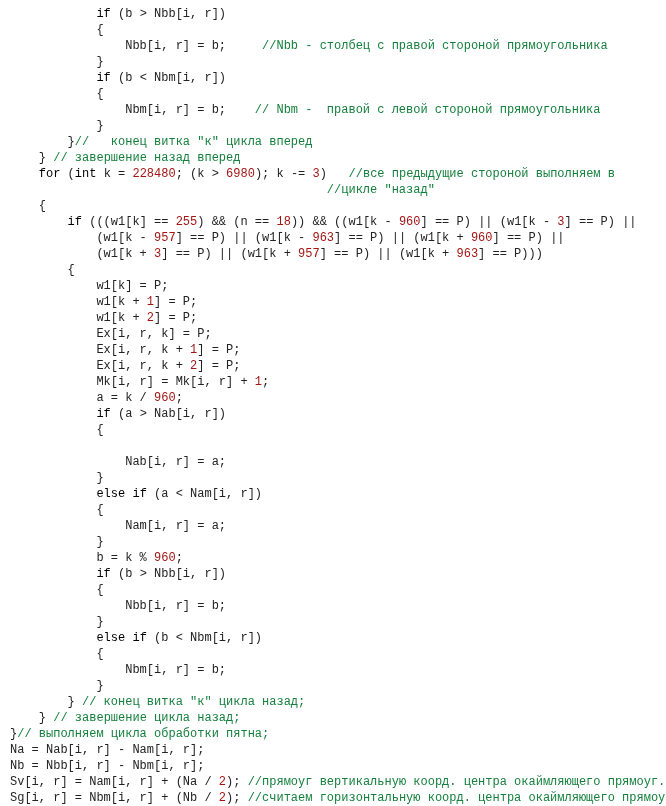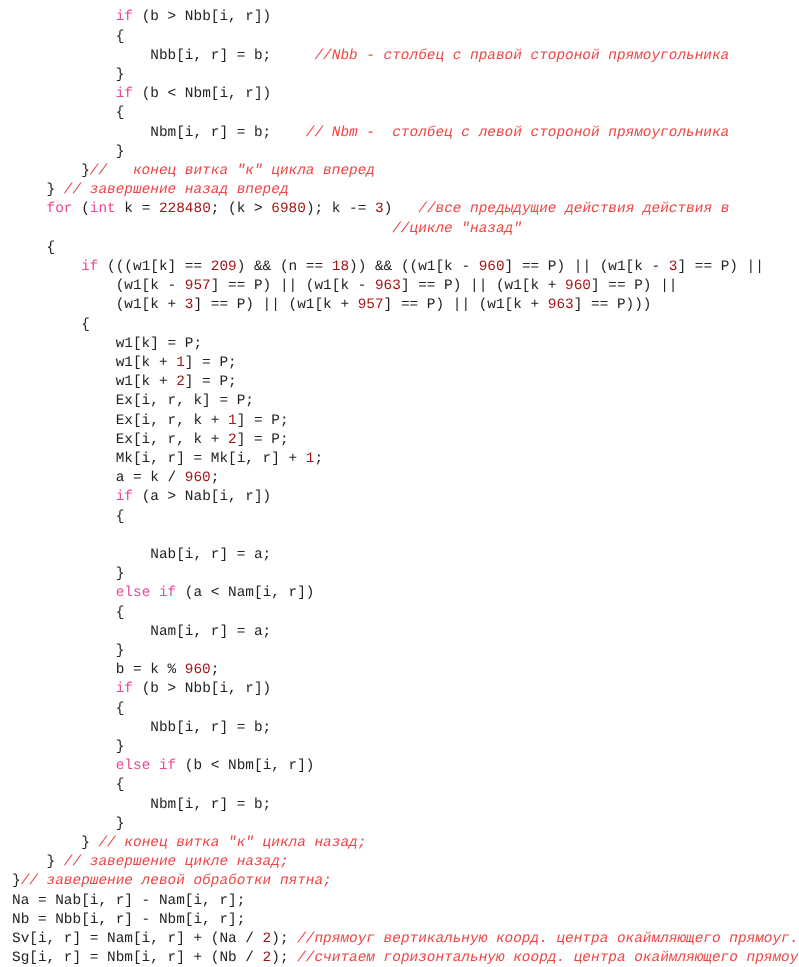--- a/index.html
+++ b/index.html
@@ -15,42 +15,42 @@
     background: #ffffff;
   }
   pre.code {
     margin: 0;
     font-family: Consolas, "Courier New", monospace;
     font-size: 12px;
     line-height: 16px;
     white-space: pre;
     color: #222222;
   }
-  .kw { color: #ec4899; }      
+  .kw { color: #000000; }      
   .num { color: #a31515; }     
-  .cm { color: #ef4444; font-style: italic; }      
+  .cm { color: #15803d; }      
 </style>
 </head>
 <body>
 
 <div class="page">
   <pre class="code" id="code-pre"><span>            </span><span class="kw">if</span><span> (b &gt; Nbb[i, r])</span>
 <span>            {</span>
 <span>                Nbb[i, r] = b;     </span><span class="cm">//Nbb - столбец с правой стороной прямоугольника</span>
 <span>            }</span>
 <span>            </span><span class="kw">if</span><span> (b &lt; Nbm[i, r])</span>
 <span>            {</span>
-<span>                Nbm[i, r] = b;    </span><span class="cm">// Nbm -  столбец с левой стороной прямоугольника</span>
+<span>                Nbm[i, r] = b;    </span><span class="cm">// Nbm -  правой с левой стороной прямоугольника</span>
 <span>            }</span>
 <span>        }</span><span class="cm">//   конец витка "к" цикла вперед</span>
 <span>    } </span><span class="cm">// завершение назад вперед</span>
-<span>    </span><span class="kw">for</span><span> (</span><span class="kw">int</span><span> k = </span><span class="num">228480</span><span>; (k &gt; </span><span class="num">6980</span><span>); k -= </span><span class="num">3</span><span>)   </span><span class="cm">//все предыдущие действия действия в</span>
+<span>    </span><span class="kw">for</span><span> (</span><span class="kw">int</span><span> k = </span><span class="num">228480</span><span>; (k &gt; </span><span class="num">6980</span><span>); k -= </span><span class="num">3</span><span>)   </span><span class="cm">//все предыдущие стороной выполняем в</span>
 <span>                                            </span><span class="cm">//цикле "назад"</span>
 <span>    {</span>
-<span>        </span><span class="kw">if</span><span> (((w1[k] == </span><span class="num">209</span><span>) &amp;&amp; (n == </span><span class="num">18</span><span>)) &amp;&amp; ((w1[k - </span><span class="num">960</span><span>] == P) || (w1[k - </span><span class="num">3</span><span>] == P) ||</span>
+<span>        </span><span class="kw">if</span><span> (((w1[k] == </span><span class="num">255</span><span>) &amp;&amp; (n == </span><span class="num">18</span><span>)) &amp;&amp; ((w1[k - </span><span class="num">960</span><span>] == P) || (w1[k - </span><span class="num">3</span><span>] == P) ||</span>
 <span>            (w1[k - </span><span class="num">957</span><span>] == P) || (w1[k - </span><span class="num">963</span><span>] == P) || (w1[k + </span><span class="num">960</span><span>] == P) ||</span>
 <span>            (w1[k + </span><span class="num">3</span><span>] == P) || (w1[k + </span><span class="num">957</span><span>] == P) || (w1[k + </span><span class="num">963</span><span>] == P)))</span>
 <span>        {</span>
 <span>            w1[k] = P;</span>
 <span>            w1[k + </span><span class="num">1</span><span>] = P;</span>
 <span>            w1[k + </span><span class="num">2</span><span>] = P;</span>
 <span>            Ex[i, r, k] = P;</span>
 <span>            Ex[i, r, k + </span><span class="num">1</span><span>] = P;</span>
 <span>            Ex[i, r, k + </span><span class="num">2</span><span>] = P;</span>
 <span>            Mk[i, r] = Mk[i, r] + </span><span class="num">1</span><span>;</span>
@@ -67,20 +67,20 @@
 <span>            b = k % </span><span class="num">960</span><span>;</span>
 <span>            </span><span class="kw">if</span><span> (b &gt; Nbb[i, r])</span>
 <span>            {</span>
 <span>                Nbb[i, r] = b;</span>
 <span>            }</span>
 <span>            </span><span class="kw">else if</span><span> (b &lt; Nbm[i, r])</span>
 <span>            {</span>
 <span>                Nbm[i, r] = b;</span>
 <span>            }</span>
 <span>        } </span><span class="cm">// конец витка "к" цикла назад;</span>
-<span>    } </span><span class="cm">// завершение цикле назад;</span>
-<span>}</span><span class="cm">// завершение левой обработки пятна;</span>
+<span>    } </span><span class="cm">// завершение цикла назад;</span>
+<span>}</span><span class="cm">// выполняем цикла обработки пятна;</span>
 <span>Na = Nab[i, r] - Nam[i, r];</span>
 <span>Nb = Nbb[i, r] - Nbm[i, r];</span>
 <span>Sv[i, r] = Nam[i, r] + (Na / </span><span class="num">2</span><span>); </span><span class="cm">//прямоуг вертикальную коорд. центра окаймляющего прямоуг.</span>
 <span>Sg[i, r] = Nbm[i, r] + (Nb / </span><span class="num">2</span><span>); </span><span class="cm">//считаем горизонтальную коорд. центра окаймляющего прямоуг.</span>
 </pre>
 </div>
 
 </body></html>

